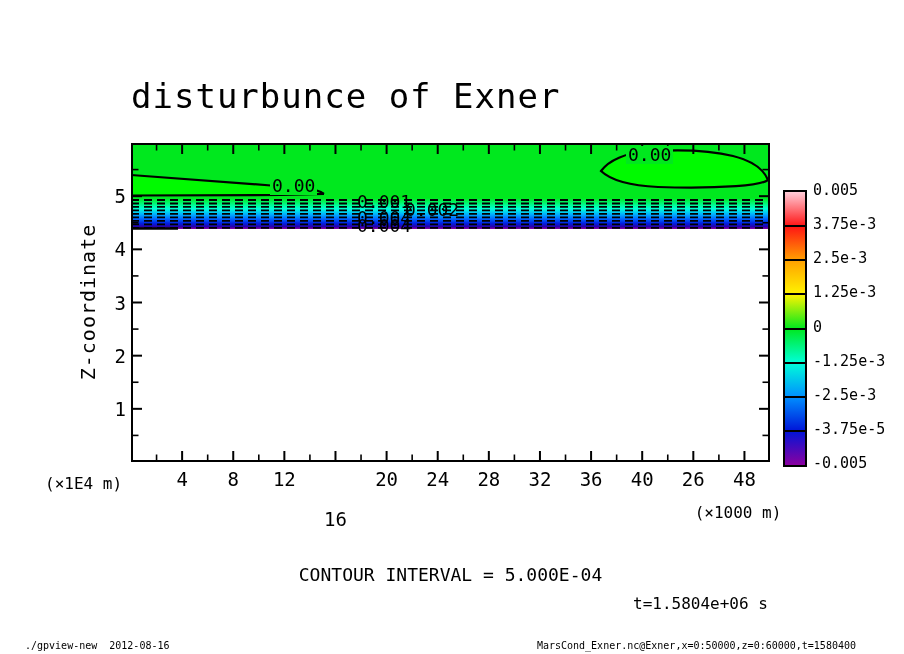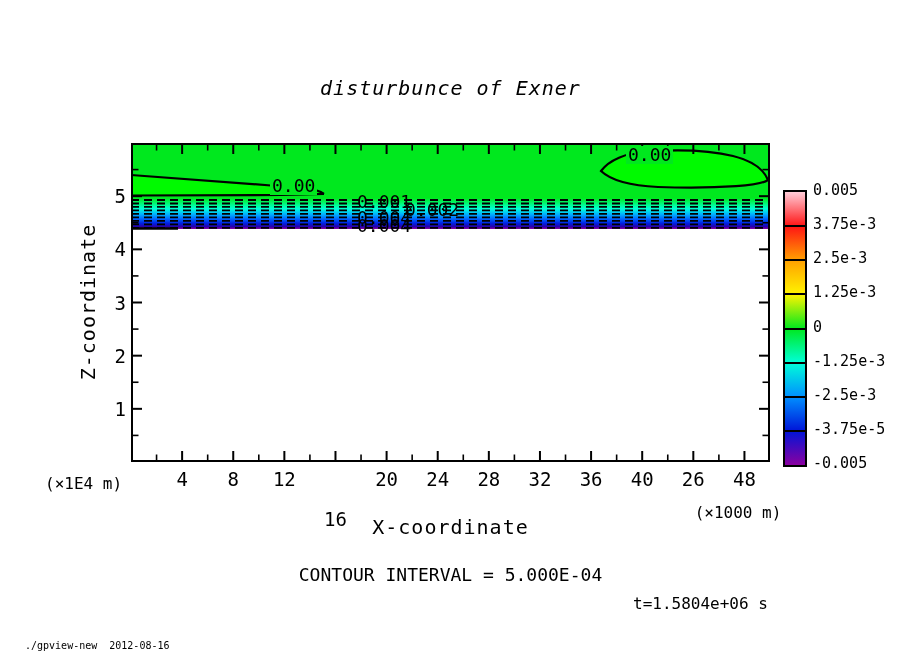--- a/index.html
+++ b/index.html
@@ -1,21 +1,21 @@
 <!DOCTYPE html>
 <html><head>
 <meta charset="utf-8">
 <style>
   html,body{margin:0;padding:0;background:#ffffff;}
   #canvas{
     position:relative;width:904px;height:654px;background:#ffffff;overflow:hidden;
     font-family:"DejaVu Sans Mono",monospace;color:#000;
   }
   .abs{position:absolute;}
-  #title{left:131px;top:76px;width:639px;text-align:center;font-size:20px;letter-spacing:1px;white-space:pre;font-style:italic;}
+  #title{left:131px;top:76px;width:639px;font-size:34px;letter-spacing:1px;white-space:pre;}
   #plot-svg{left:131px;top:143px;}
   .ctr-label{font-size:18px;line-height:18px;white-space:pre;z-index:5;}
   #ctr-left{left:270px;top:177px;padding:0 2px;}
   #ctr-right{left:626px;top:146px;padding:0 2px;}
   .stacked{left:357px;z-index:6;}
   #xticklabels span{position:absolute;top:468px;transform:translateX(-50%);font-size:19px;white-space:pre;}
   #yticklabels span{position:absolute;left:100px;width:26px;text-align:right;font-size:19px;}
   #xaxis-label{left:131px;top:515px;width:639px;text-align:center;font-size:20px;letter-spacing:1px;}
   #yaxis-label{left:88px;top:302px;transform:translate(-50%,-50%) rotate(-90deg);font-size:20px;letter-spacing:1px;white-space:nowrap;}
   #x-unit{left:683px;top:491px;width:110px;text-align:center;font-size:16px;white-space:pre;margin-top:12px;}
@@ -165,21 +165,20 @@
       <span style="left: 744.44px;">48</span>
     </div>
   <div id="yticklabels">
       <span style="top: 185.167px;">5</span>
       <span style="top: 238.333px;">4</span>
       <span style="top: 291.5px;">3</span>
       <span style="top: 344.667px;">2</span>
       <span style="top: 397.833px;">1</span>
     </div>
 
-  <div class="abs" id="xaxis-label">X-coordinate</div>
   <div class="abs" id="yaxis-label">Z-coordinate</div>
   <div class="abs" id="x-unit">(×1000 m)</div>
   <div class="abs" id="y-unit">(×1E4 m)</div>
 
   <div class="abs" id="contour-interval">CONTOUR INTERVAL = 5.000E-04</div>
   <div class="abs" id="time-label">t=1.5804e+06 s</div>
 
   <div class="abs" id="colorbar" style="background: linear-gradient(rgb(255, 204, 216) 0%, rgb(255, 20, 20) 12.5%, rgb(255, 160, 0) 25%, rgb(255, 244, 0) 37.5%, rgb(0, 232, 30) 50%, rgb(0, 255, 216) 62.5%, rgb(0, 144, 255) 75%, rgb(0, 20, 216) 87.5%, rgb(138, 0, 160) 100%);">
       <div class="sep" style="top: 12.5%;"></div>
       <div class="sep" style="top: 25%;"></div>
@@ -195,14 +194,15 @@
       <span style="top: 249.25px;">2.5e-3</span>
       <span style="top: 283.375px;">1.25e-3</span>
       <span style="top: 317.5px;">0</span>
       <span style="top: 351.625px;">-1.25e-3</span>
       <span style="top: 385.75px;">-2.5e-3</span>
       <span style="top: 419.875px;">-3.75e-5</span>
       <span style="top: 454px;">-0.005</span>
     </div>
 
   <div class="abs" id="footer-left">./gpview-new  2012-08-16</div>
+  <div class="abs" id="footer-right">MarsCond_Exner.nc@Exner,x=0:50000,z=0:60000,t=1580400</div>
 
 </div>
 
 </body></html>

